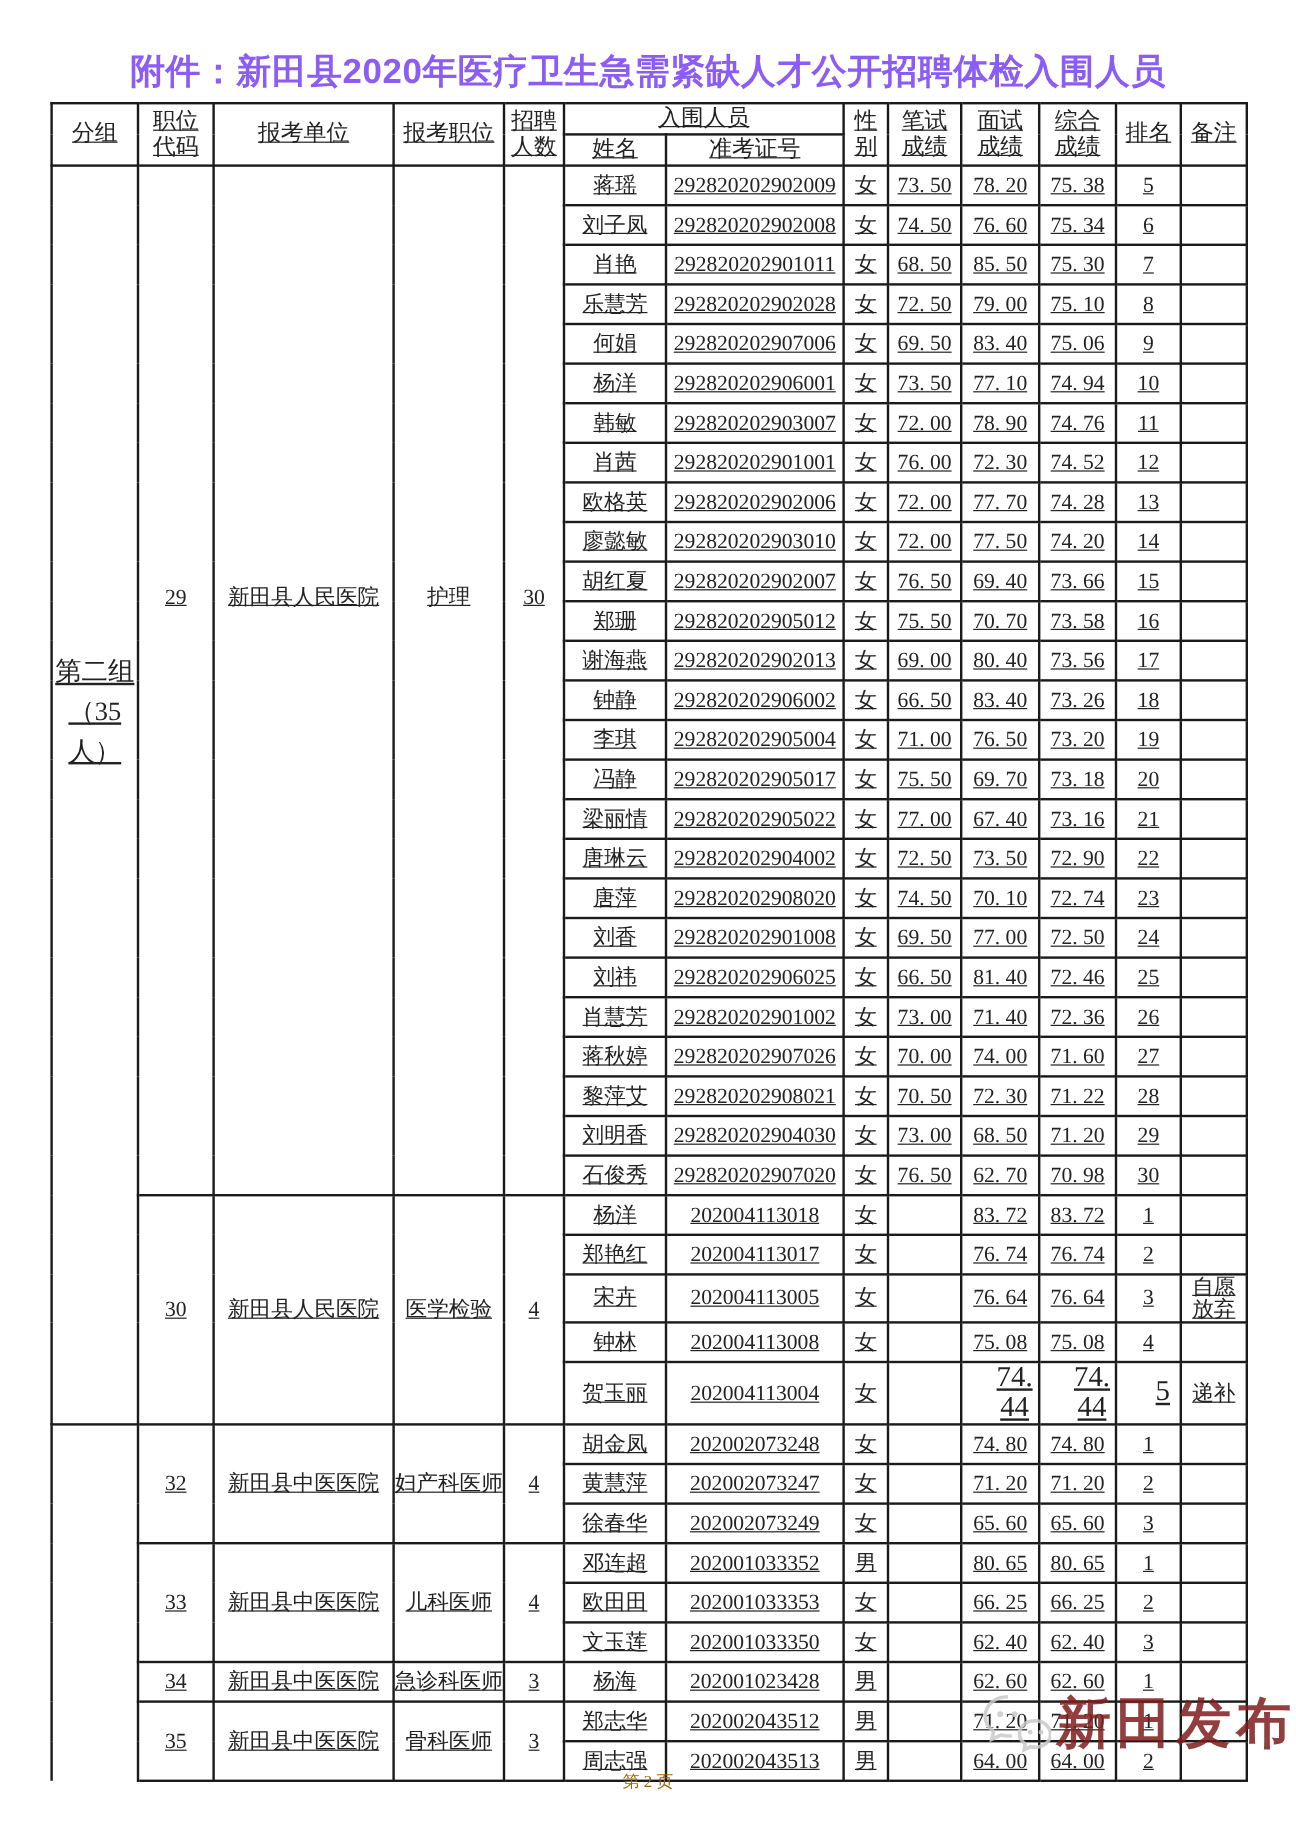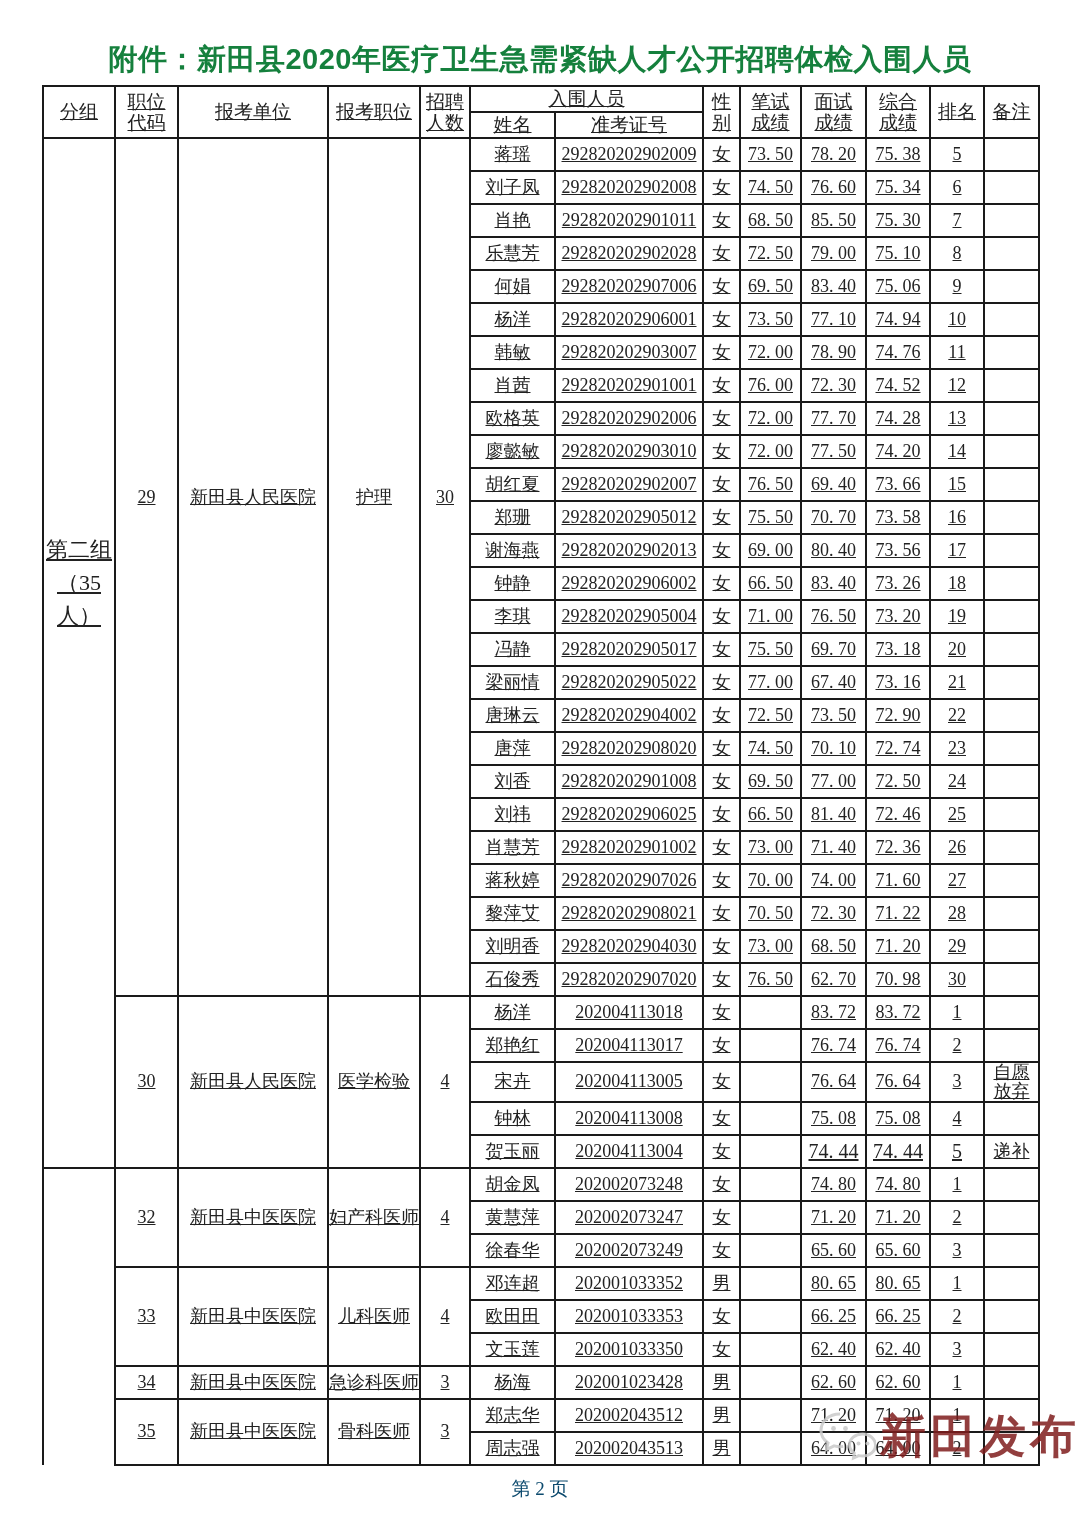--- a/index.html
+++ b/index.html
@@ -4,45 +4,45 @@
 <style>
   html,body{margin:0;padding:0;}
   body{
     width:1080px;height:1526px;position:relative;background:#ffffff;
     font-family:"Liberation Serif","DejaVu Serif",serif;color:#222222;
     -webkit-font-smoothing:antialiased;
   }
   .title{
     position:absolute;top:40px;left:0;width:100%;text-align:center;
     font-family:"Liberation Sans","DejaVu Sans",sans-serif;
-    font-weight:bold;font-size:29px;color:#15803d;letter-spacing:0.5px;
+    font-weight:bold;font-size:29px;color:#8b5cf6;letter-spacing:0.5px;
   }
   table.doc{
     position:absolute;left:42px;top:85px;width:996px;
     border-collapse:collapse;table-layout:fixed;text-decoration:underline;
   }
   .doc th,.doc td{
     border:2px solid #1a1a1a;text-align:center;vertical-align:middle;
     padding:0;overflow:hidden;
   }
   .doc th{
     font-weight:normal;font-size:19px;line-height:1.12;height:24px;
     white-space:pre-line;
   }
   .doc tbody td{height:31px;font-size:18px;line-height:1.05;}
   .doc td.ticket{font-size:18px;}
   .doc td.group-cell{white-space:pre-line;font-size:22px;line-height:1.5;}
   .doc td.pos-cell{font-size:18px;}
   .doc td.bias{padding-bottom:140px;}
   .doc td.open-bottom{border-bottom:none;}
-  .doc td.lg{font-size:20px;}
+  .doc td.lg{font-size:24px;padding-left:24px;}
   .doc td.remark{font-size:18px;}
   .page-label{
     position:absolute;top:1476px;left:0;width:100%;text-align:center;
-    font-size:19px;color:#0c4a6e;
+    font-size:14px;color:#a16207;
   }
   .watermark{
     position:absolute;top:1406px;right:0px;display:flex;align-items:center;
     color:#c7c7c7;opacity:0.85;
     font-family:"Liberation Sans","DejaVu Sans",sans-serif;
   }
   .watermark .wm-text{
     font-size:46px;font-weight:bold;letter-spacing:4px;color:#7f1d1d;
   }
   .watermark svg{margin-right:4px;}

